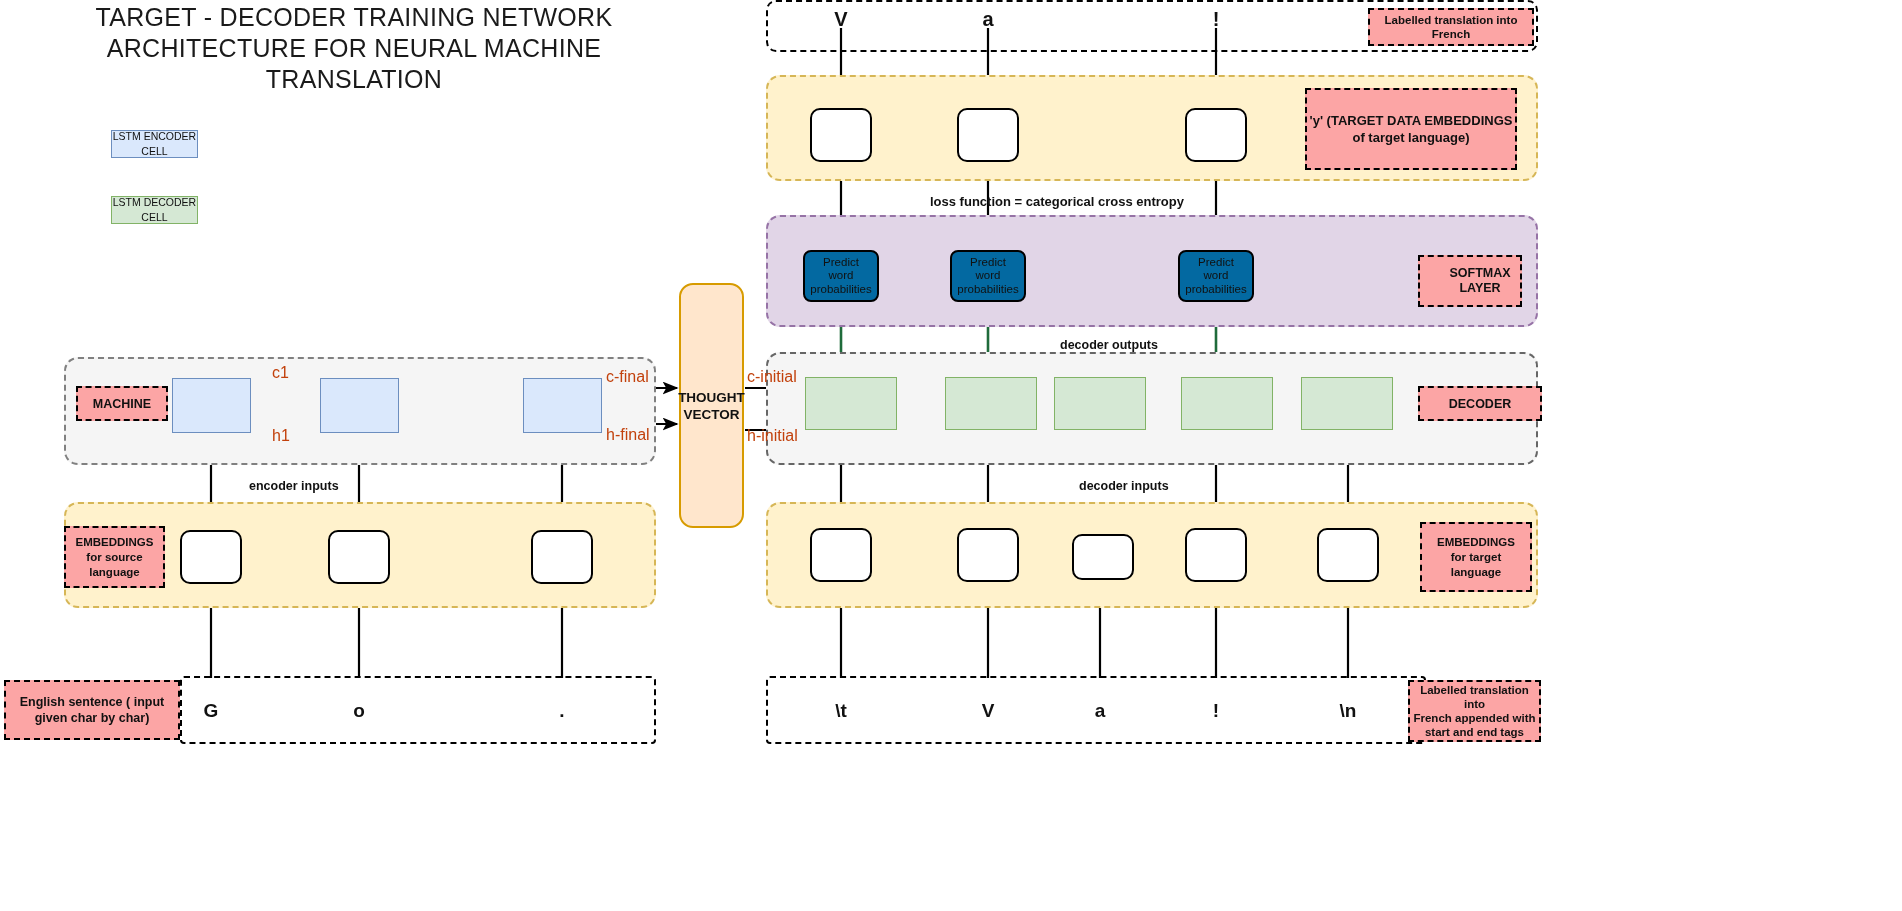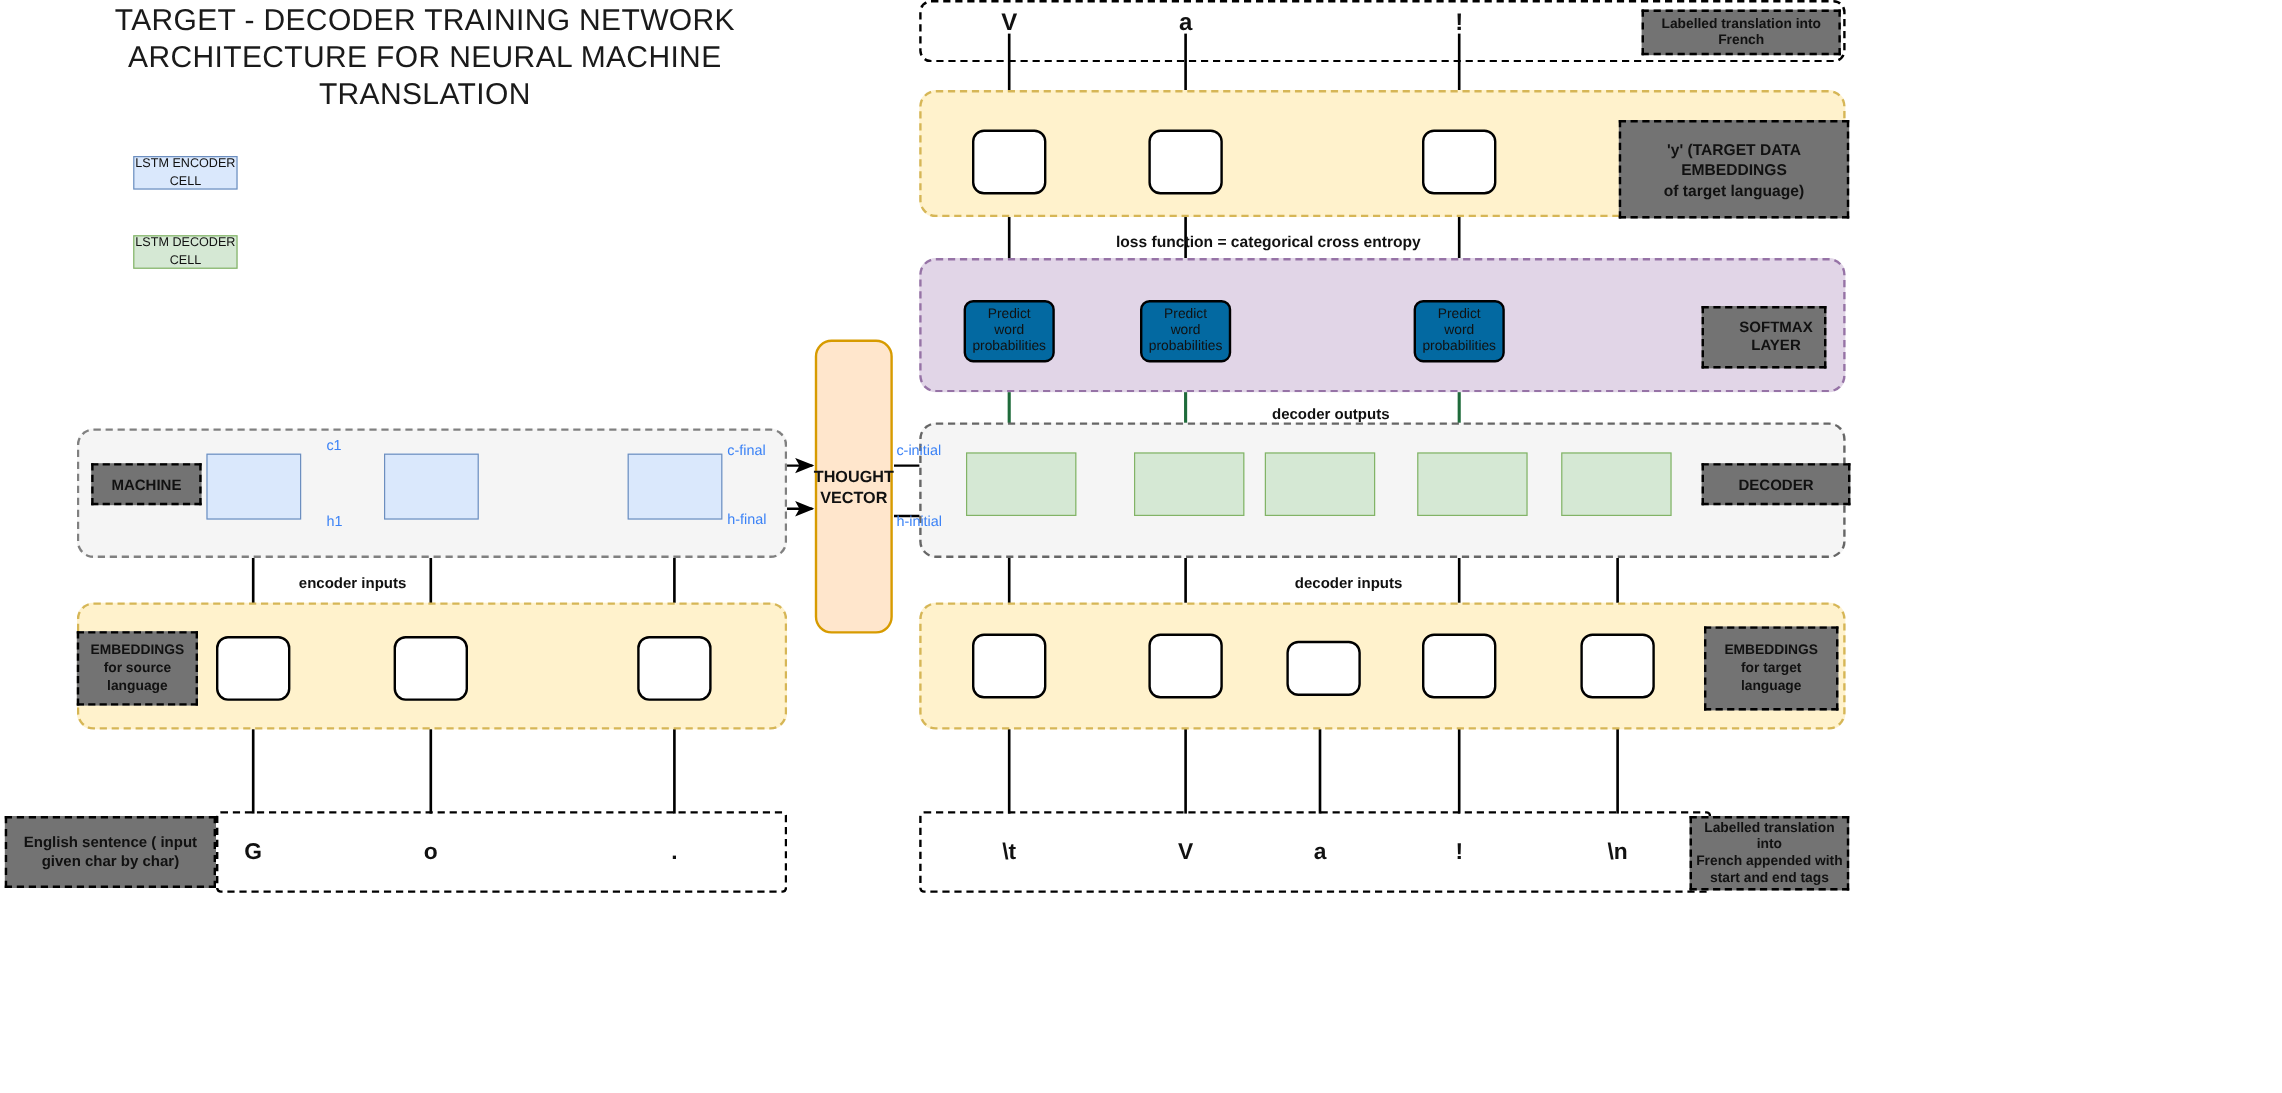--- a/index.html
+++ b/index.html
@@ -28,46 +28,46 @@
                 border:2px dashed #d6b656;}
   #tgt-emb-zone{left:766px;top:75px;width:772px;height:106px;background:#fff2cc;
                 border:2px dashed #d6b656;}
   #labelled-zone{left:766px;top:0px;width:772px;height:52px;background:transparent;
                  border:2px dashed #000;border-radius:10px;}
   #english-zone{left:180px;top:676px;width:476px;height:68px;background:transparent;
                 border:2.5px dashed #000;border-radius:4px;}
   #french-zone{left:766px;top:676px;width:660px;height:68px;background:transparent;
                border:2.5px dashed #000;border-radius:4px;}
   
-  .pill{box-sizing:border-box;background:#737373;border:2px dashed #000;
+  .pill{box-sizing:border-box;background:#fca5a5;border:2px dashed #000;
         display:flex;align-items:center;justify-content:center;text-align:center;
         font-weight:bold;}
   #pill-encoder{left:76px;top:386px;width:92px;height:35px;font-size:12.5px;}
   #pill-decoder{left:1418px;top:386px;width:124px;height:35px;font-size:12.5px;}
   #pill-softmax{left:1418px;top:255px;width:104px;height:52px;font-size:12.5px;line-height:15px;padding-left:20px;}
   #pill-emb-src{left:64px;top:526px;width:101px;height:62px;font-size:11.5px;line-height:15px;font-weight:bold;}
   #pill-emb-tgt{left:1420px;top:522px;width:112px;height:70px;font-size:11.5px;line-height:15px;font-weight:bold;}
-  #pill-y{left:1305px;top:100px;width:192px;height:82px;font-size:13px;line-height:17px;font-weight:bold;margin-left:44px;}
+  #pill-y{left:1305px;top:88px;width:212px;height:82px;font-size:13px;line-height:17px;font-weight:bold;}
   #pill-labelled{left:1368px;top:8px;width:166px;height:38px;font-size:11.5px;line-height:14px;font-weight:bold;}
   #pill-english{left:4px;top:680px;width:176px;height:60px;font-size:12.5px;line-height:16px;font-weight:bold;}
   #pill-french{left:1408px;top:680px;width:133px;height:62px;font-size:11.5px;line-height:14px;font-weight:bold;}
   
   .enc-cell{width:79px;height:55px;background:#dae8fc;border:1.6px solid #6c8ebf;box-sizing:border-box;}
   .dec-cell{width:92px;height:53px;background:#d5e8d4;border:1.6px solid #82b366;box-sizing:border-box;}
   .emb-cell{width:62px;height:54px;background:#fff;border:2px solid #000;border-radius:10px;box-sizing:border-box;}
   .predict-box{width:76px;height:52px;background:#0369a1;border:2px solid #000;border-radius:8px;
                box-sizing:border-box;display:flex;align-items:center;justify-content:center;
                text-align:center;font-size:11.5px;line-height:13.5px;}
   #thought-vector{left:679px;top:283px;width:65px;height:245px;background:#ffe6cc;
                   border:2.3px solid #d79b00;border-radius:14px;box-sizing:border-box;
                   display:flex;align-items:center;justify-content:center;text-align:center;
                   font-size:13.5px;font-weight:bold;line-height:17px;}
   
   .ftxt{font-size:12.5px;font-weight:bold;white-space:nowrap;}
-  .gtxt{font-size:12px;color:#3b82f6;white-space:nowrap;font-weight:normal;}
+  .gtxt{font-size:16px;color:#c2410c;white-space:nowrap;font-weight:normal;}
   .chr{font-size:19px;font-weight:bold;text-align:center;}
   .chr-top{font-size:20px;font-weight:bold;text-align:center;}
   svg{position:absolute;left:0;top:0;width:1902px;height:911px;pointer-events:none;}
 </style>
 </head>
 <body>
 
 <svg viewBox="0 0 1902 911">
   <defs>
     <marker id="ab" markerWidth="9" markerHeight="9" refX="7.2" refY="3.2" orient="auto">

